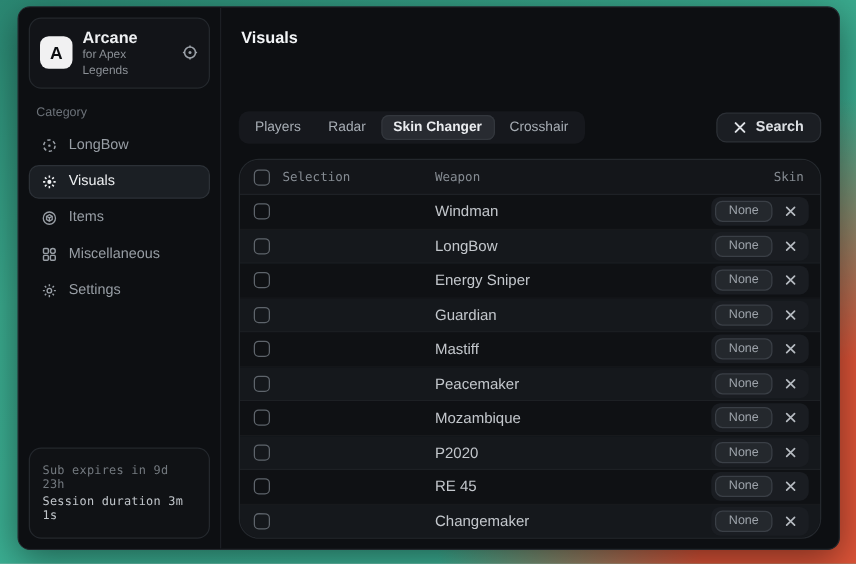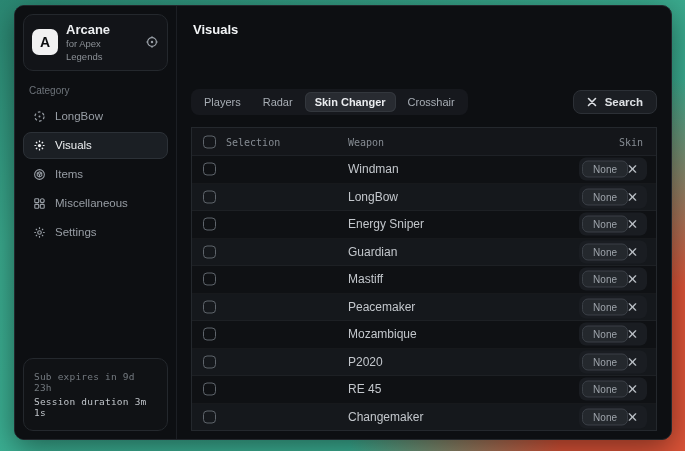--- a/index.html
+++ b/index.html
@@ -84,21 +84,21 @@
   .search-btn{
     display:flex;align-items:center;gap:8px;
     background:#1b1e23;border:1px solid #2c3036;border-radius:8px;
     padding:5px 13px;cursor:pointer;
     font-family:"Liberation Sans",sans-serif;
     font-size:11.5px;font-weight:600;color:#dde0e4;
   }
   
   .table{
     flex:1;display:flex;flex-direction:column;
-    border:1px solid #24282d;border-radius:0;overflow:hidden;
+    border:1px solid #24282d;border-radius:16px;overflow:hidden;
     background:#0f1114;
   }
   .thead{
     position:relative;height:28px;flex:0 0 28px;
     background:#14161a;border-bottom:1px solid #1e2126;
     font-family:"DejaVu Sans Mono",monospace;
     font-size:10px;color:#868c93;
   }
   .thead .col,.trow .w-name{position:absolute;top:50%;transform:translateY(-50%);}
   .cbx{
@@ -113,21 +113,21 @@
   .trow{
     position:relative;flex:1;
     border-bottom:1px solid rgba(255,255,255,0.035);
     background:#0f1114;
   }
   .trow:last-child{border-bottom:none;}
   .trow.alt{background:#15181c;}
   .w-name{left:156px;font-size:12px;color:#c3c7cc;}
   .skin-cell{
     position:absolute;right:9px;top:50%;transform:translateY(-50%);
-    display:flex;align-items:center;
+    display:flex;align-items:center;gap:10px;
     background:#1a1d22;border-radius:7px;padding:3px 10px 3px 3px;
   }
   .skin-chip{
     border:1px solid #3a3f46;background:#24282d;border-radius:6px;
     padding:2px 10px;font-size:10px;color:#9da3aa;cursor:pointer;
   }
   .x-btn{background:none;border:none;color:#b6bbc1;display:flex;align-items:center;cursor:pointer;padding:0;}
 </style>
 </head>
 <body>

